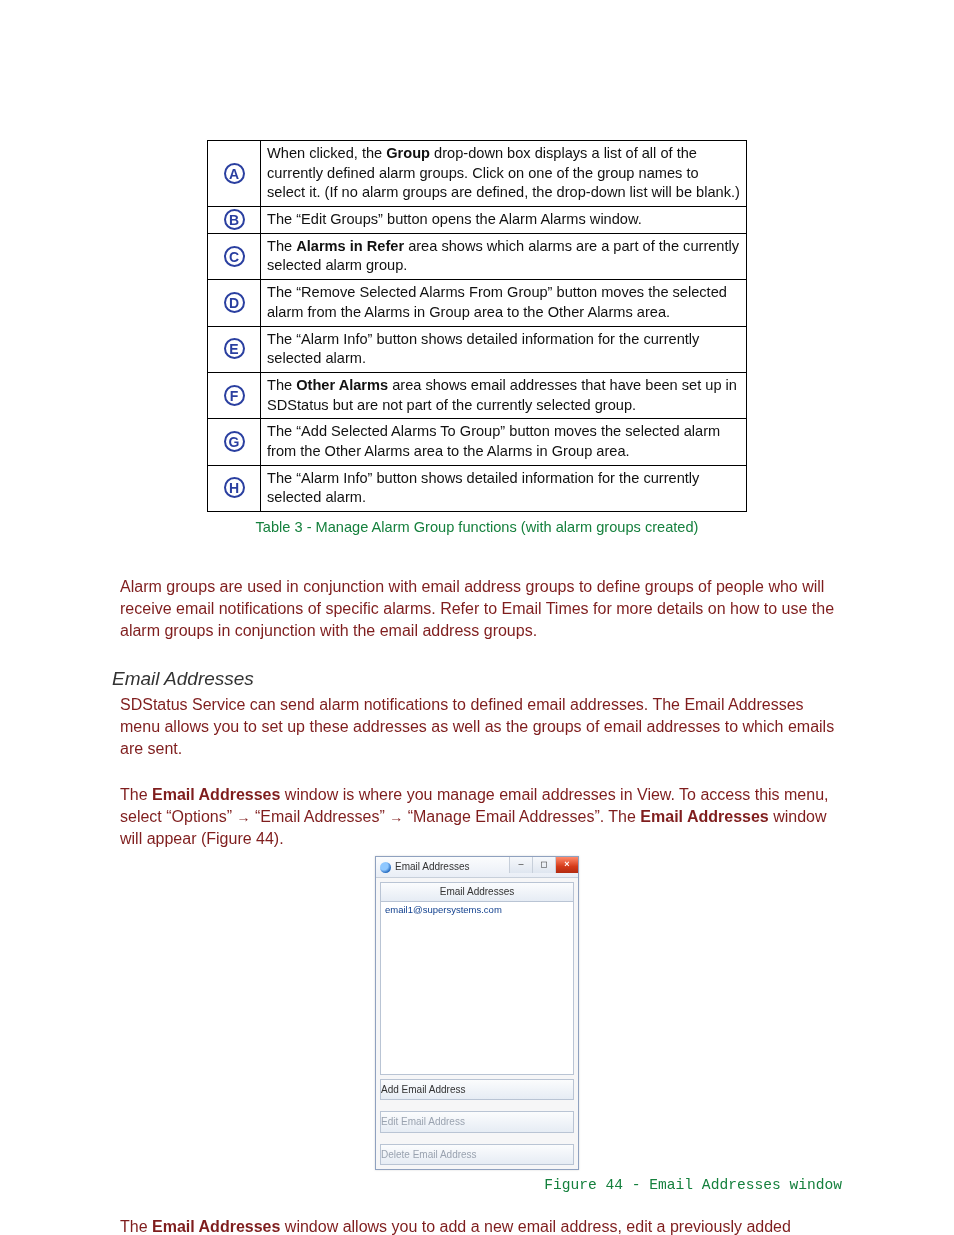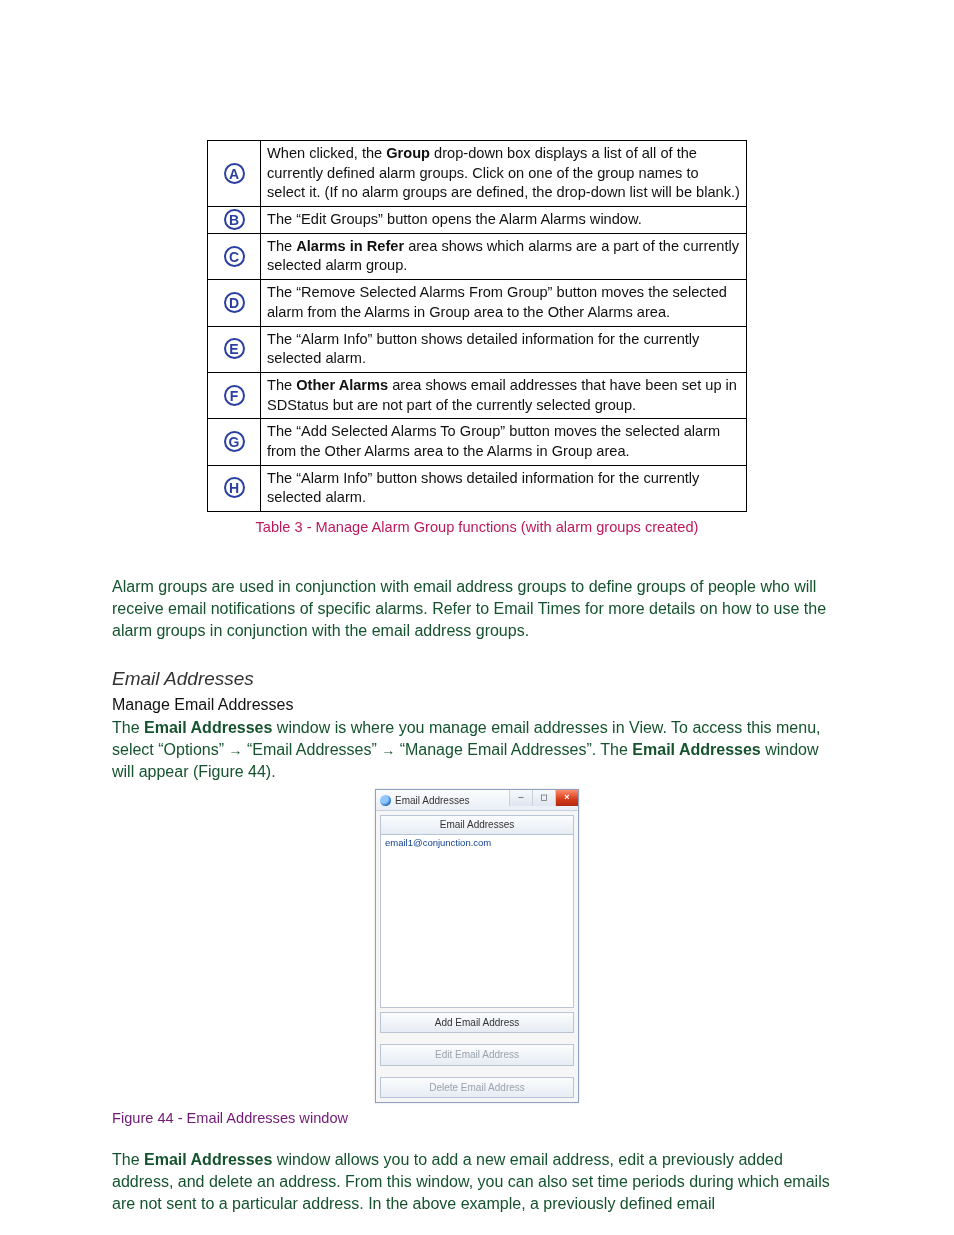--- a/index.html
+++ b/index.html
@@ -48,31 +48,31 @@
     color: #2a3fa0;
     font-weight: 700;
     font-size: 14px;
     text-align: center;
     box-sizing: border-box;
   }
   .table-caption {
     width: 540px;
     margin: 0 auto;
     text-align: center;
-    color: #be185d;
+    color: #15803d;
     font-size: 14.6px;
     padding-bottom: 38px;
   }
 
   
   .body-p {
     font-size: 16px;
-    color: #14532d;
+    color: #7f1d1d;
     line-height: 1.38;
-    margin: 0 0 24px 0;
+    margin: 0 0 24px 8px;
   }
   .h-italic {
     font-size: 19px;
     font-style: italic;
     color: #333;
     margin: 0 0 2px 0;
   }
   .h-plain {
     font-size: 16px;
     color: #111;
@@ -143,31 +143,32 @@
     font-size: 9.5px;
     color: #12418f;
     padding: 2px 4px;
     overflow: hidden;
   }
   .form-btn {
     margin-top: 4px;
     border: 1px solid #b9c4d4;
     background: linear-gradient(#fbfcfd,#e6ecf4);
     font-size: 10px;
-    text-align: center;
+    text-align: left;
     color: #333;
     padding: 3px 0;
     border-radius: 0;
   }
   .form-btn.disabled { color: #9aa3b0; margin-top: 11px; }
   .figure-caption {
-    text-align: left;
-    color: #701a75;
+    text-align: right;
+    color: #15803d;
     font-size: 14.6px;
     margin: 6px 0 20px 0;
+    font-family: Liberation Mono, monospace;
   }
 
 </style>
 </head>
 <body>
 
 <div class="page">
 
   <table class="fn-table">
     <tbody id="fn-tbody">
@@ -203,39 +204,39 @@
           <td class="letter-cell"><span class="letter-badge">H</span></td>
           <td>The “Alarm Info” button shows detailed information for the currently selected alarm.</td>
         </tr>
       </tbody>
   </table>
   <div class="table-caption">Table 3 - Manage Alarm Group functions (with alarm groups created)</div>
 
   <p class="body-p">Alarm groups are used in conjunction with email address groups to define groups of people who will receive email notifications of specific alarms. Refer to Email Times for more details on how to use the alarm groups in conjunction with the email address groups.</p>
 
   <div class="h-italic">Email Addresses</div>
-
-  <div class="h-plain">Manage Email Addresses</div>
+  <p class="body-p">SDStatus Service can send alarm notifications to defined email addresses. The Email Addresses menu allows you to set up these addresses as well as the groups of email addresses to which emails are sent.</p>
+
   <p class="body-p" style="margin-bottom:6px" id="para3">The <span class="b">Email Addresses</span> window is where you manage email addresses in View. To access this menu, select “Options” <span class="arrow">→</span> “Email Addresses” <span class="arrow">→</span> “Manage Email Addresses”. The <span class="b">Email Addresses</span> window will appear (Figure 44).</p>
 
   <div class="win-wrap">
     <div class="win">
       <div class="win-title">
         <span class="t-icon"></span>
         <span>Email Addresses</span>
         <div class="win-ctl">
           <div class="win-btn">–</div>
           <div class="win-btn">◻</div>
           <div class="win-btn close">×</div>
         </div>
       </div>
       <div class="win-inner">
         <div class="list-header">Email Addresses</div>
         <div class="list-body" id="email-list">
-            <div>email1@conjunction.com</div>
+            <div>email1@supersystems.com</div>
           </div>
         <div id="win-buttons">
             <div class="form-btn">Add Email Address</div>
             <div class="form-btn disabled">Edit Email Address</div>
             <div class="form-btn disabled">Delete Email Address</div>
           </div>
       </div>
     </div>
   </div>
   <div class="figure-caption">Figure 44 - Email Addresses window</div>

